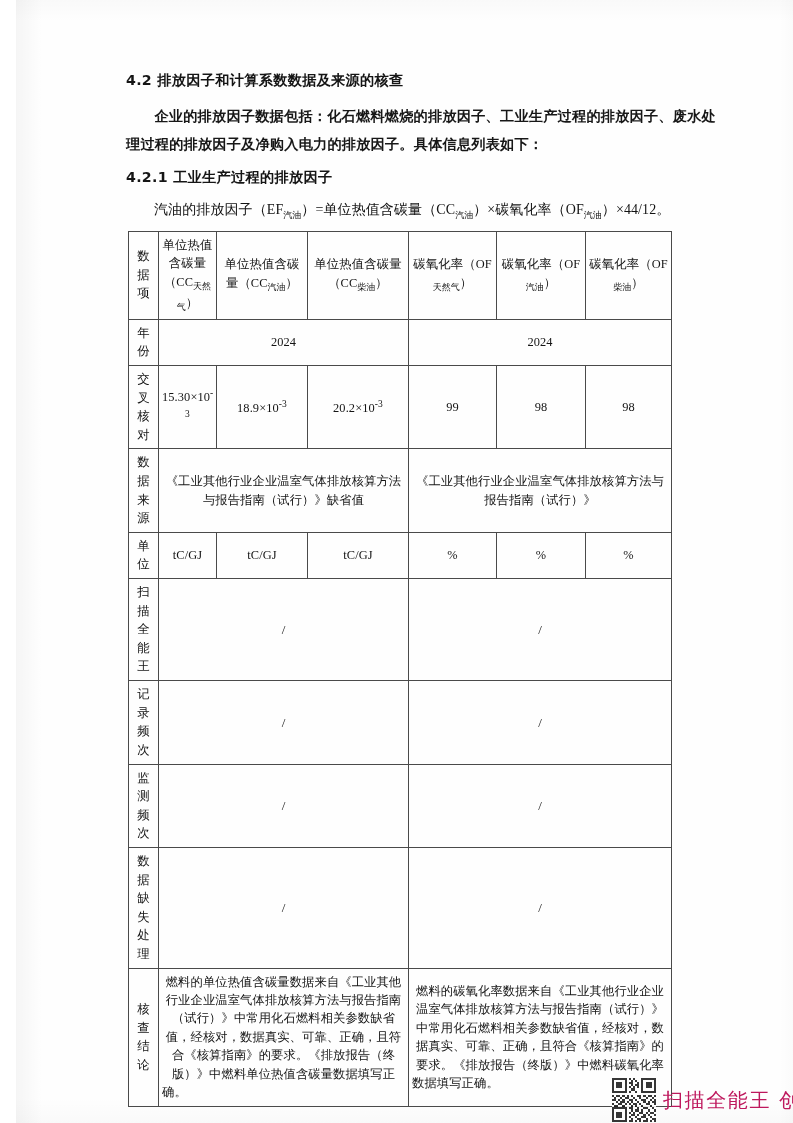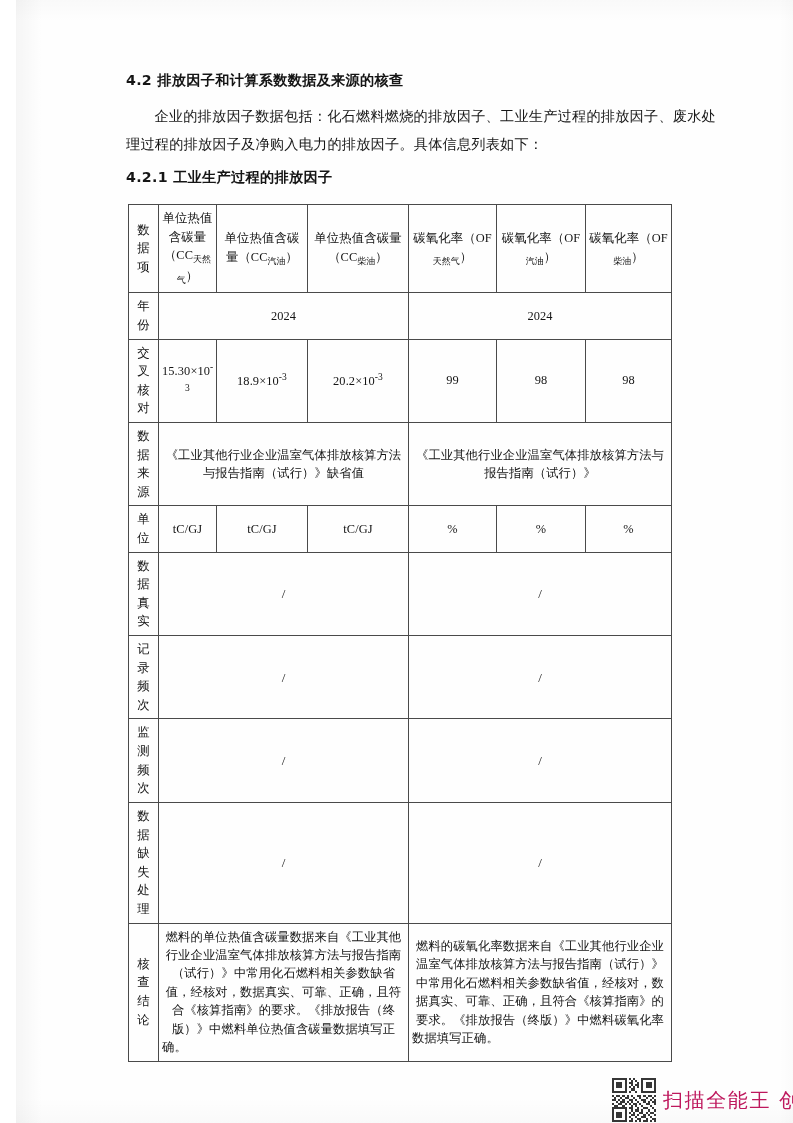--- a/index.html
+++ b/index.html
@@ -56,21 +56,21 @@
     line-height: 1.5;
   }
   .para {
     font-size: 14.2px;
     line-height: 1.92;
     text-align: justify;
     color: #171717;
     margin: 0;
     letter-spacing: 0.2px;
   }
-  .indent { text-indent: 2em; }
+  .indent { text-indent: 2em; font-weight: bold; }
 
   .gap-a { height: 12px; }
   .gap-b { height: 9px; }
   .gap-c { height: 7px; }
 
   .formula {
     font-size: 14px;
     line-height: 1.85;
     text-indent: 2em;
     letter-spacing: 0.1px;
@@ -192,20 +192,21 @@
 
     <h2 class="h-sec">4.2 排放因子和计算系数数据及来源的核查</h2>
     <div class="gap-a"></div>
 
     <p class="para indent">企业的排放因子数据包括：化石燃料燃烧的排放因子、工业生产过程的排放因子、废水处理过程的排放因子及净购入电力的排放因子。具体信息列表如下：</p>
     <div class="gap-b"></div>
 
     <h3 class="h-sec">4.2.1 工业生产过程的排放因子</h3>
     <div class="gap-b"></div>
 
+    <p class="formula"><span>汽油的排放因子（EF</span><span class="sub">汽油</span><span>）=单位热值含碳量（CC</span><span class="sub">汽油</span><span>）×碳氧化率（OF</span><span class="sub">汽油</span><span>）×44/12。</span></p>
 
     <div class="gap-c"></div>
 
 
     <table class="data">
       <colgroup>
         <col class="c1">
           <col class="c2">
           <col class="c3">
           <col class="c4">
@@ -251,21 +252,21 @@
           <td class="lbl">单位</td>
           <td>tC/GJ</td>
           <td>tC/GJ</td>
           <td>tC/GJ</td>
           <td>%</td>
           <td>%</td>
           <td>%</td>
         </tr>
 
         <tr>
-          <td class="lbl">数据真实</td>
+          <td class="lbl">扫描全能王</td>
           <td class="slash blankrow" colspan="3">/</td>
           <td class="slash blankrow" colspan="3">/</td>
         </tr>
 
         <tr>
           <td class="lbl">记录频次</td>
           <td class="slash blankrow" colspan="3">/</td>
           <td class="slash blankrow" colspan="3">/</td>
         </tr>
 

